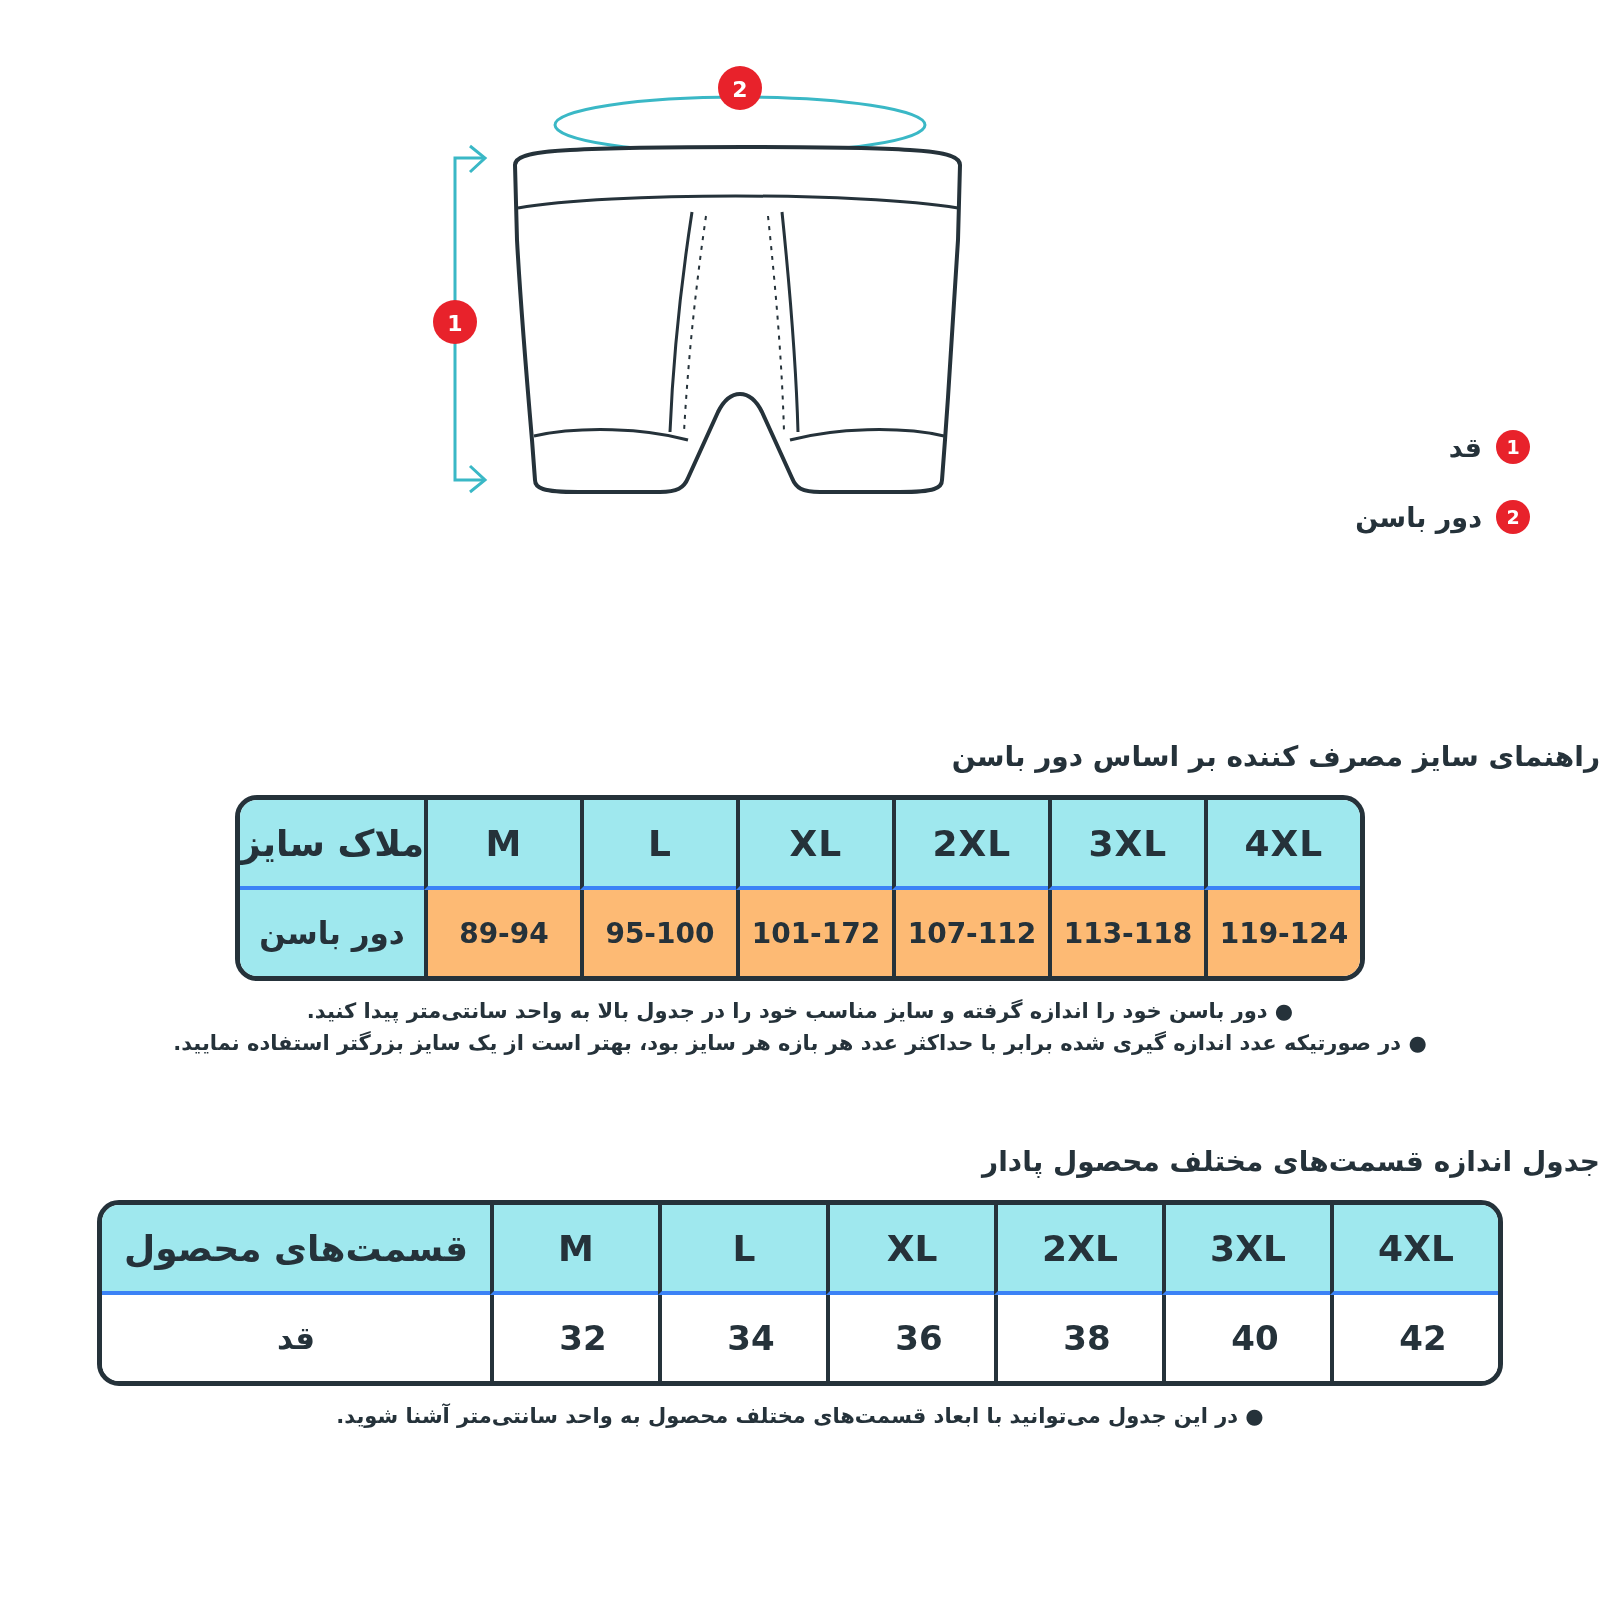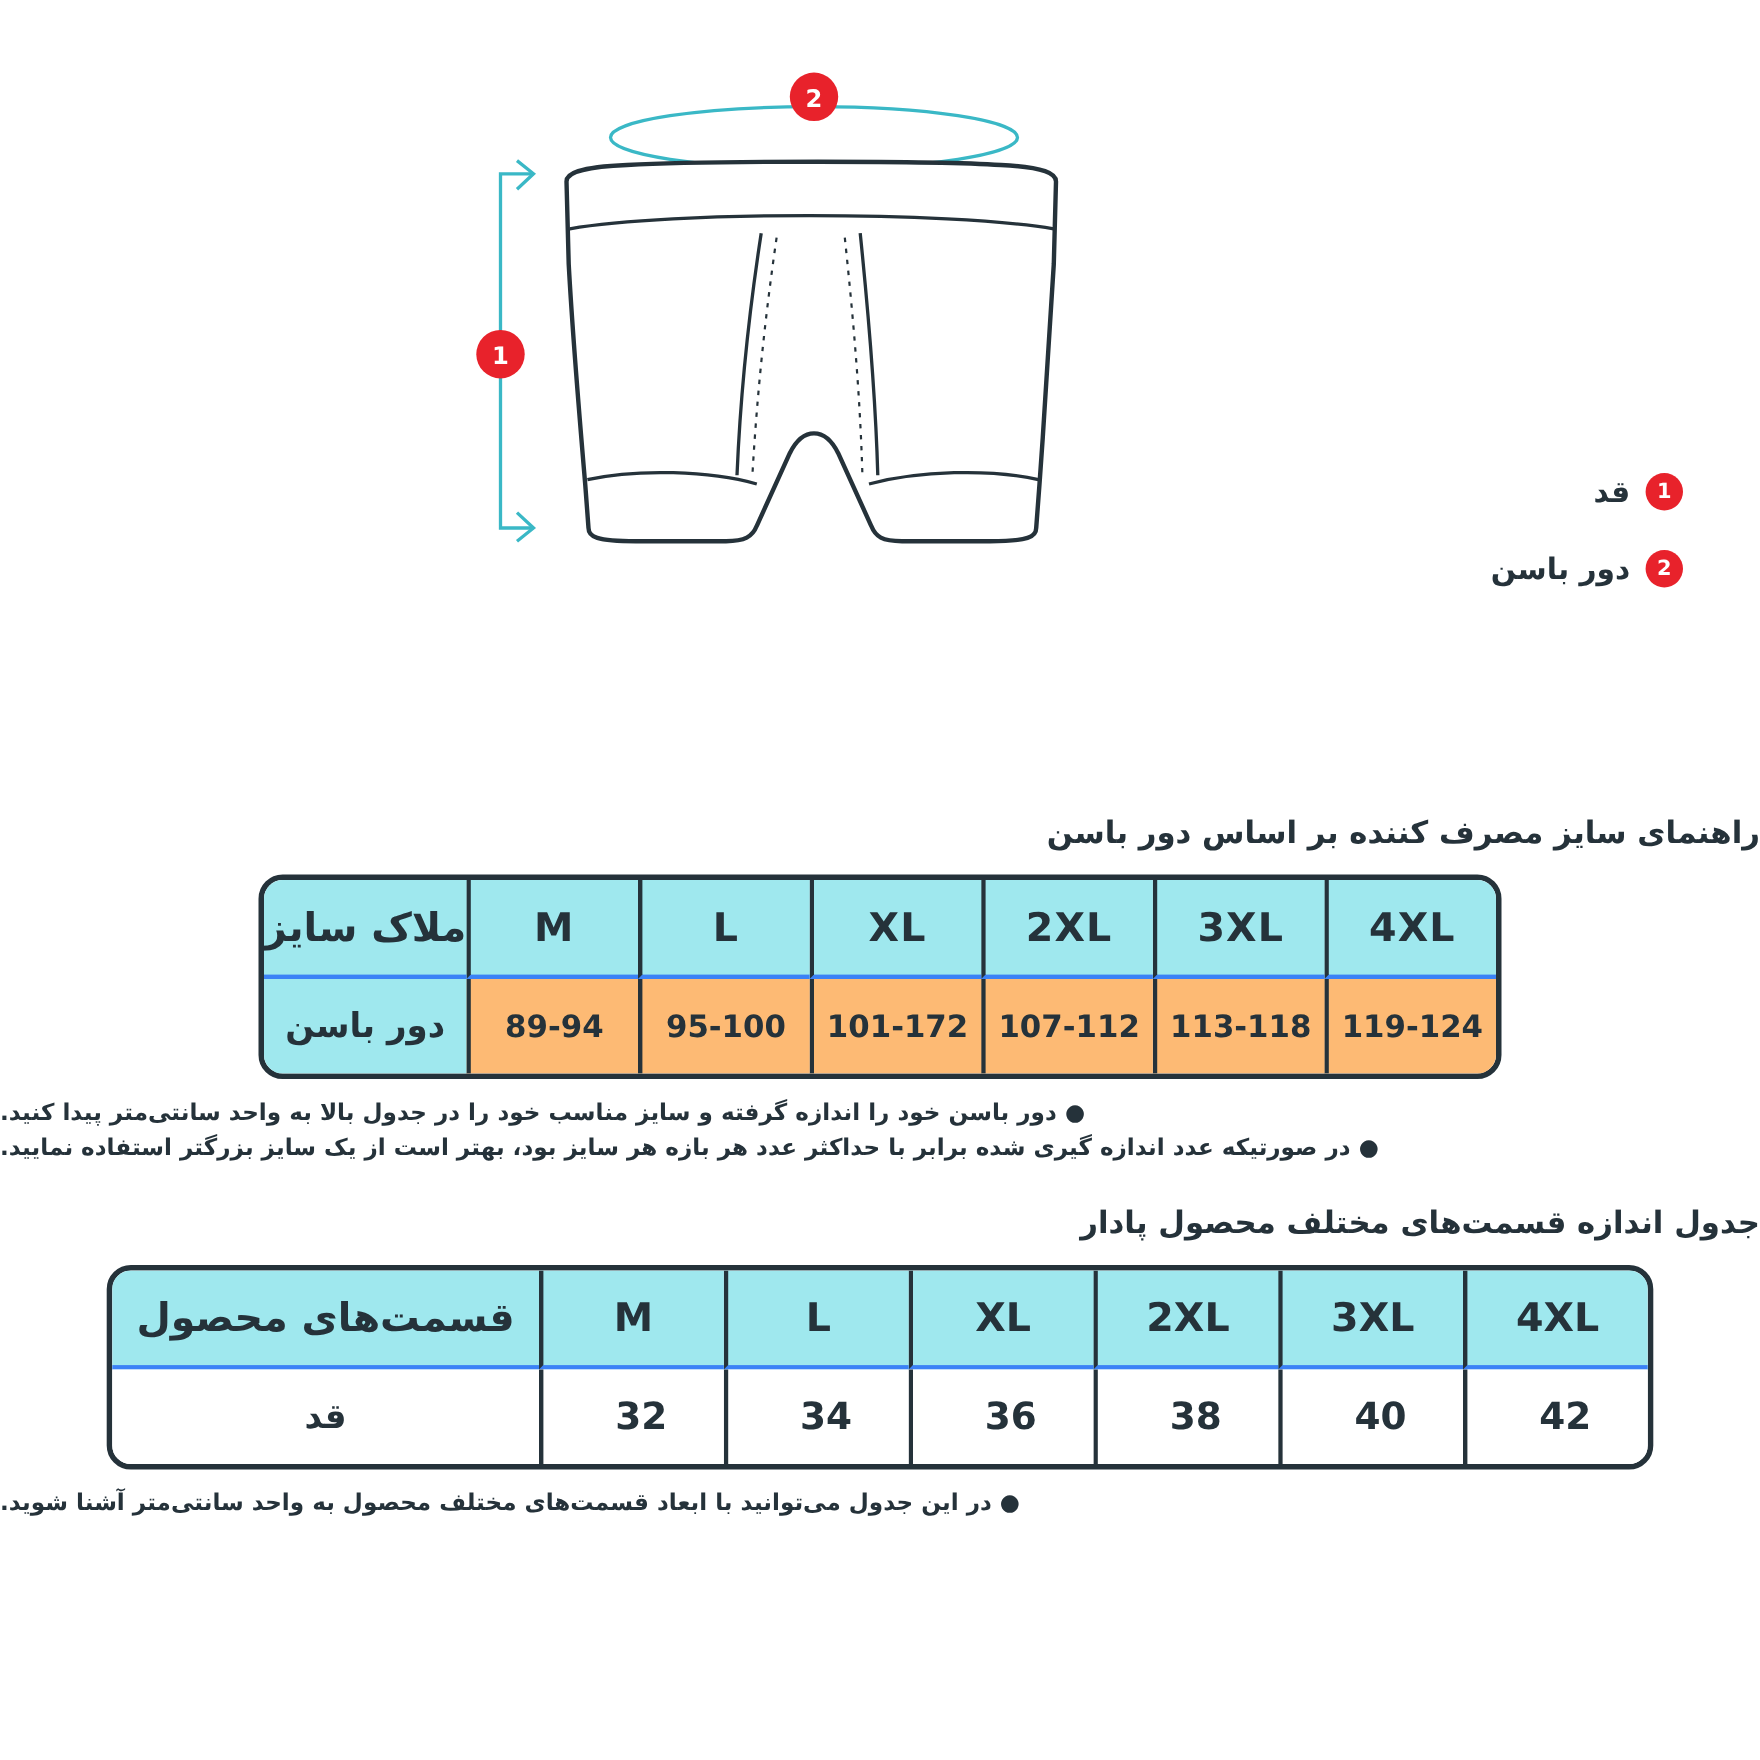--- a/index.html
+++ b/index.html
@@ -68,21 +68,21 @@
     white-space: nowrap;
   }
 
   
   .section {
     position: absolute;
     left: 0;
     right: 0;
   }
   .sec-consumer { top: 740px; }
-  .sec-product  { top: 1095px; }
+  .sec-product  { top: 1145px; }
 
   .sec-title {
     font-size: 28px;
     font-weight: bold;
     color: #25323a;
     margin-bottom: 22px;
     direction: rtl;
   }
 
   .table-wrap {
@@ -132,21 +132,21 @@
   
   .tbl-product td, .tbl-product th { min-width: 150px; }
   .tbl-product .hdr-row th { font-size: 36px; background: #9fe8ee; }
   .tbl-product .val { font-size: 34px; background: #ffffff; padding-left: 14px; }
   .tbl-product .row-head-hdr { background: #9fe8ee; font-size: 31px; min-width: 300px; padding: 0 22px;}
   .tbl-product .row-head-body { background: #ffffff; font-size: 31px; min-width: 300px; padding: 0 22px;}
 
   .notes {
     margin-top: 18px;
     direction: rtl;
-    text-align: left;
+    text-align: center;
   }
   .note {
     font-size: 21px;
     font-weight: bold;
     color: #25323a;
     margin: 8px 0;
     direction: rtl;
   }
 </style>
 </head>

